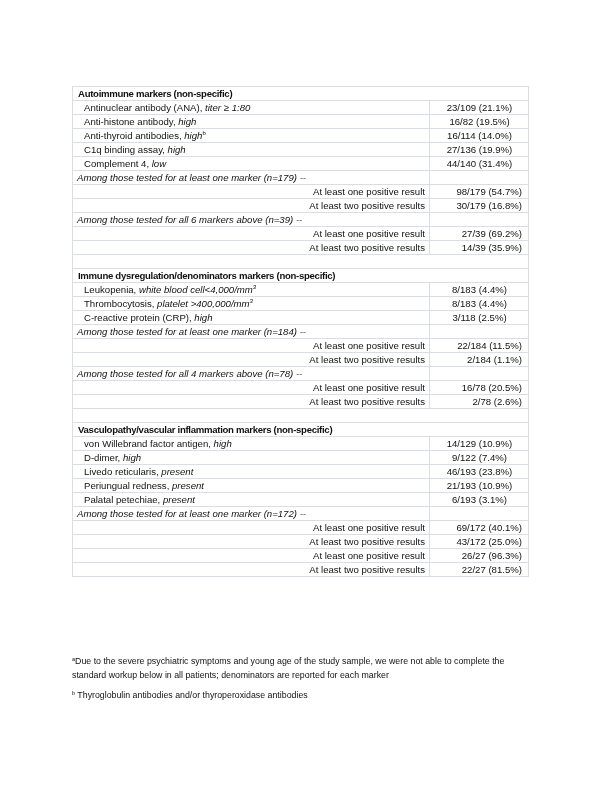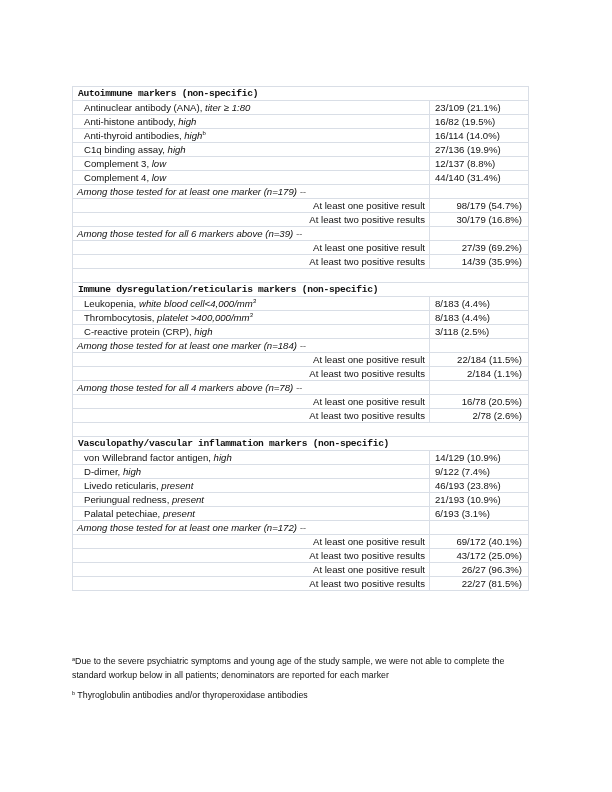--- a/index.html
+++ b/index.html
@@ -4,23 +4,23 @@
 <style>
   html, body { margin: 0; padding: 0; background: #ffffff; }
   body { width: 612px; height: 792px; position: relative; overflow: hidden;
          font-family: "Liberation Sans", "DejaVu Sans", sans-serif; color: #111; }
   .tbl { position: absolute; left: 72px; top: 86px; width: 456px;
          border-collapse: collapse; table-layout: fixed; }
   .tbl td { border: 1px solid #d9dee6; height: 13px; padding: 0 4px;
             font-size: 9.6px; line-height: 13px; white-space: nowrap; overflow: hidden; }
   .tbl col.c1 { width: 357px; }
   .tbl col.c2 { width: 99px; }
-  .sec td { font-weight: bold; letter-spacing: -0.3px; padding-left: 5px; font-family: Liberation Mono, monospace; }
+  .sec td { font-weight: bold; letter-spacing: -0.3px; padding-left: 5px; }
   .item td.lab { padding-left: 11px; margin-left: 40px; }
-  .item td.val { padding-left: 5px; }
+  .item td.val { padding-left: 5px; text-align: center; }
   .among td { font-style: italic; margin-left: 48px; }
   .sum td { text-align: right; }
   .sum td.val { padding-right: 6px; }
   .spacer td { border-left: 1px solid #d9dee6; }
   sup { font-size: 6px; line-height: 0; vertical-align: 4px; }
   .fn { position: absolute; left: 72px; width: 470px; font-size: 8.8px; line-height: 13.5px; color: #111; }
   .fn sup { font-size: 5.5px; vertical-align: 3px; }
 </style>
 </head>
 <body>
@@ -44,24 +44,20 @@
       </tr>
       <tr class="item">
         <td class="lab"><span>Anti-thyroid antibodies, </span><i>high</i><sup>b</sup></td>
         <td class="val">16/114 (14.0%)</td>
       </tr>
       <tr class="item">
         <td class="lab"><span>C1q binding assay, </span><i>high</i></td>
         <td class="val">27/136 (19.9%)</td>
       </tr>
       <tr class="item">
-        <td class="lab"><span>Complement 3, </span><i>low</i></td>
-        <td class="val">12/137 (8.8%)</td>
-      </tr>
-      <tr class="item">
         <td class="lab"><span>Complement 4, </span><i>low</i></td>
         <td class="val">44/140 (31.4%)</td>
       </tr>
       <tr class="among">
         <td>Among those tested for at least one marker (n=179) --</td>
         <td></td>
       </tr>
       <tr class="sum">
         <td>At least one positive result</td>
         <td class="val">98/179 (54.7%)</td>
@@ -79,21 +75,21 @@
         <td class="val">27/39 (69.2%)</td>
       </tr>
       <tr class="sum">
         <td>At least two positive results</td>
         <td class="val">14/39 (35.9%)</td>
       </tr>
       <tr class="spacer">
         <td colspan="2"></td>
       </tr>
       <tr class="sec">
-        <td colspan="2">Immune dysregulation/reticularis markers (non-specific)</td>
+        <td colspan="2">Immune dysregulation/denominators markers (non-specific)</td>
       </tr>
       <tr class="item">
         <td class="lab"><span>Leukopenia, </span><i>white blood cell&lt;4,000/mm</i><sup style="font-style:italic">3</sup></td>
         <td class="val">8/183 (4.4%)</td>
       </tr>
       <tr class="item">
         <td class="lab"><span>Thrombocytosis, </span><i>platelet &gt;400,000/mm</i><sup style="font-style:italic">3</sup></td>
         <td class="val">8/183 (4.4%)</td>
       </tr>
       <tr class="item">

